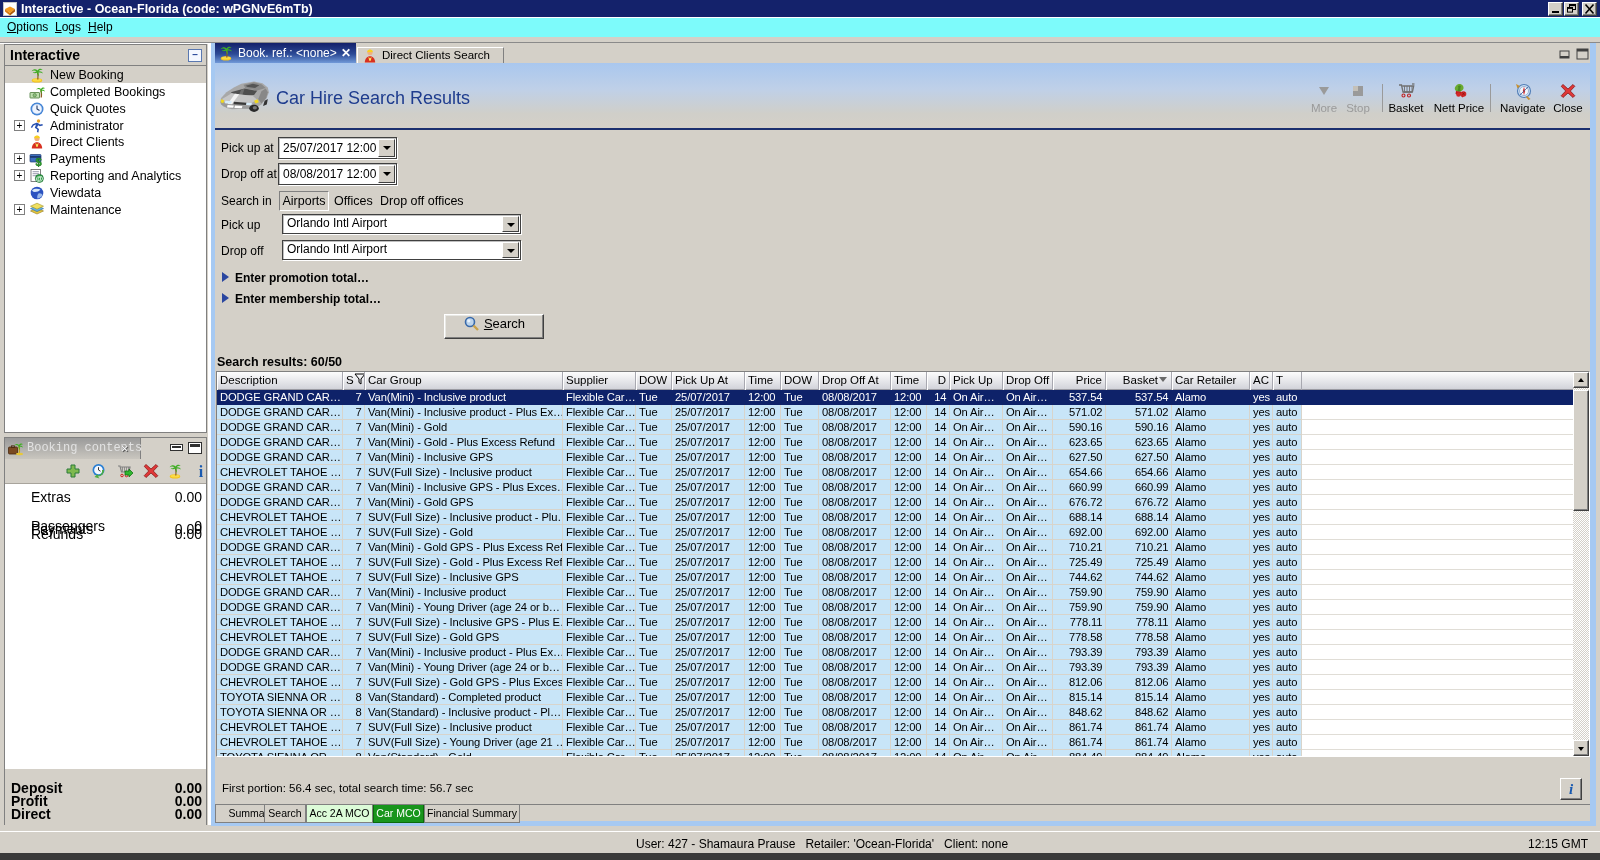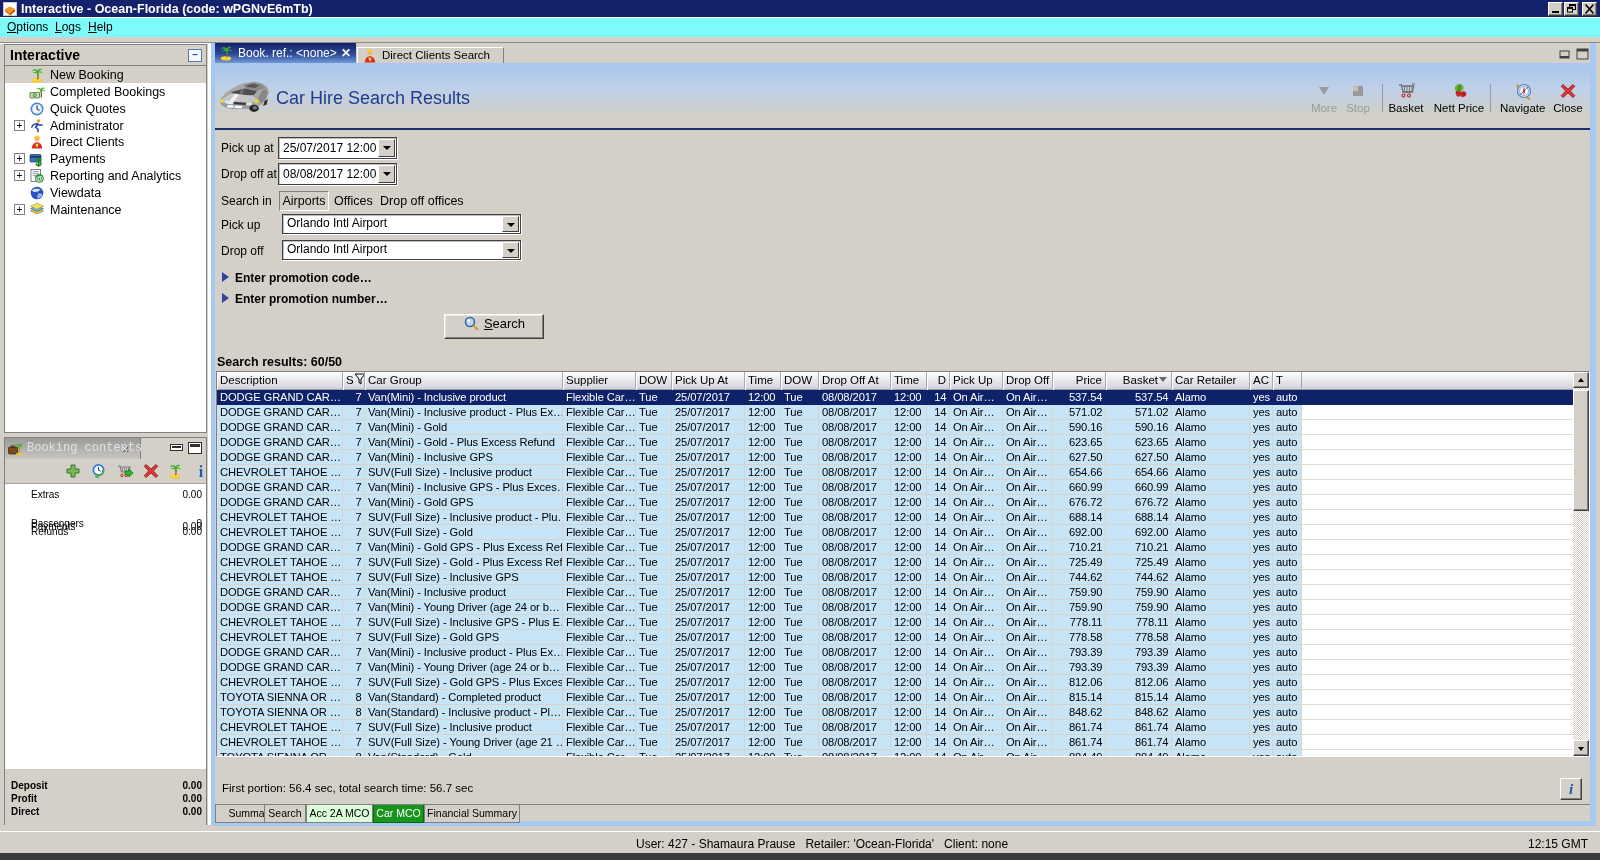--- a/index.html
+++ b/index.html
@@ -28,21 +28,21 @@
 
 
 #bpanel { top:437px; height:388px; background:#d4d0c8; }
 #btabbar { position:absolute; left:0; top:0; width:100%; height:21px; background:#d4d0c8;font-family:Liberation Mono, monospace; }
 #btab { position:absolute; left:0px; top:0px; width:136px; height:21px; background:linear-gradient(180deg,#9a9a9a,#c9c6bf); border-right:1px solid #808080; }
 #btabtxt { position:absolute; left:22px; top:3px; font-size:12px; color:#e2e2e2; white-space:nowrap; }
 #btabx { position:absolute; left:116px; top:3px; font-size:12px; font-weight:bold; color:#fff; text-shadow:0 0 1px #333, 1px 1px 0 #555; }
 #btoolbar { position:absolute; left:0; top:21px; width:100%; height:25px; background:#d4d0c8; border-bottom:1px solid #a8a49c; }
 .bico { position:absolute; top:4px; width:16px; height:16px; }
 #blist { position:absolute; left:0; top:46px; width:100%; height:285px; background:#fff; }
-.brow { position:absolute; left:0; width:100%; height:16px; font-size:10px; }
+.brow { position:absolute; left:0; width:100%; height:16px; font-size:14px; }
 .brow .l { position:absolute; left:26px; }
 .brow .v { position:absolute; right:4px; text-align:right; }
 #bsummary { position:absolute; left:0; top:331px; width:100%; height:56px; background:#d4d0c8; font-weight:bold; font-size:12.5px; }
 #bsummary .brow .l { left:6px; }
 
 
 #mainpanel { left:211px; top:42px; width:1385px; height:784px; border-left:4px solid #a6c9f2; border-right:6px solid #a6c9f2; border-bottom:5px solid #a6c9f2; background:#d4d0c8; }
 
 
 #tabactive { left:215px; top:43px; width:141px; height:20px; background:linear-gradient(180deg,#13206a 0%,#2c4a96 55%,#7099d8 100%); color:#fff; font-size:12px; }
@@ -438,23 +438,23 @@
 <div class="abs combo" style="left:282px;top:214px;width:239px;height:20px">
     <span class="txt" style="top:1px">Orlando Intl Airport</span>
     <span class="btn"></span>
   </div>
 <div class="abs flabel" style="left:221px;top:244px">Drop off</div>
 <div class="abs combo" style="left:282px;top:240px;width:239px;height:20px">
     <span class="txt" style="top:1px">Orlando Intl Airport</span>
     <span class="btn"></span>
   </div>
 <div class="abs exparrow" style="left:222px;top:272px"></div>
-<div class="abs expander" style="left:235px;top:271px">Enter promotion code…</div>
+<div class="abs expander" style="left:235px;top:271px">Enter promotion total…</div>
 <div class="abs exparrow" style="left:222px;top:293px"></div>
-<div class="abs expander" style="left:235px;top:292px">Enter promotion number…</div>
+<div class="abs expander" style="left:235px;top:292px">Enter membership total…</div>
 <div class="abs" id="searchbtn"><svg width="17" height="17" viewBox="0 0 17 17" style="vertical-align:-4px;margin-right:4px">
       <circle cx="7" cy="7" r="4.5" fill="#bcd4ec" stroke="#3a6aaa" stroke-width="1.6"></circle>
       <path d="M10.5 10.5 L15 15" stroke="#caa24a" stroke-width="2.4"></path>
       <circle cx="5.8" cy="5.8" r="1.6" fill="#e8f2fc"></circle>
     </svg><u>S</u>earch</div>
 
 <div class="abs" id="results">Search results: 60/50</div>
 
 <div class="abs" id="tbl">
 <div id="thead">

